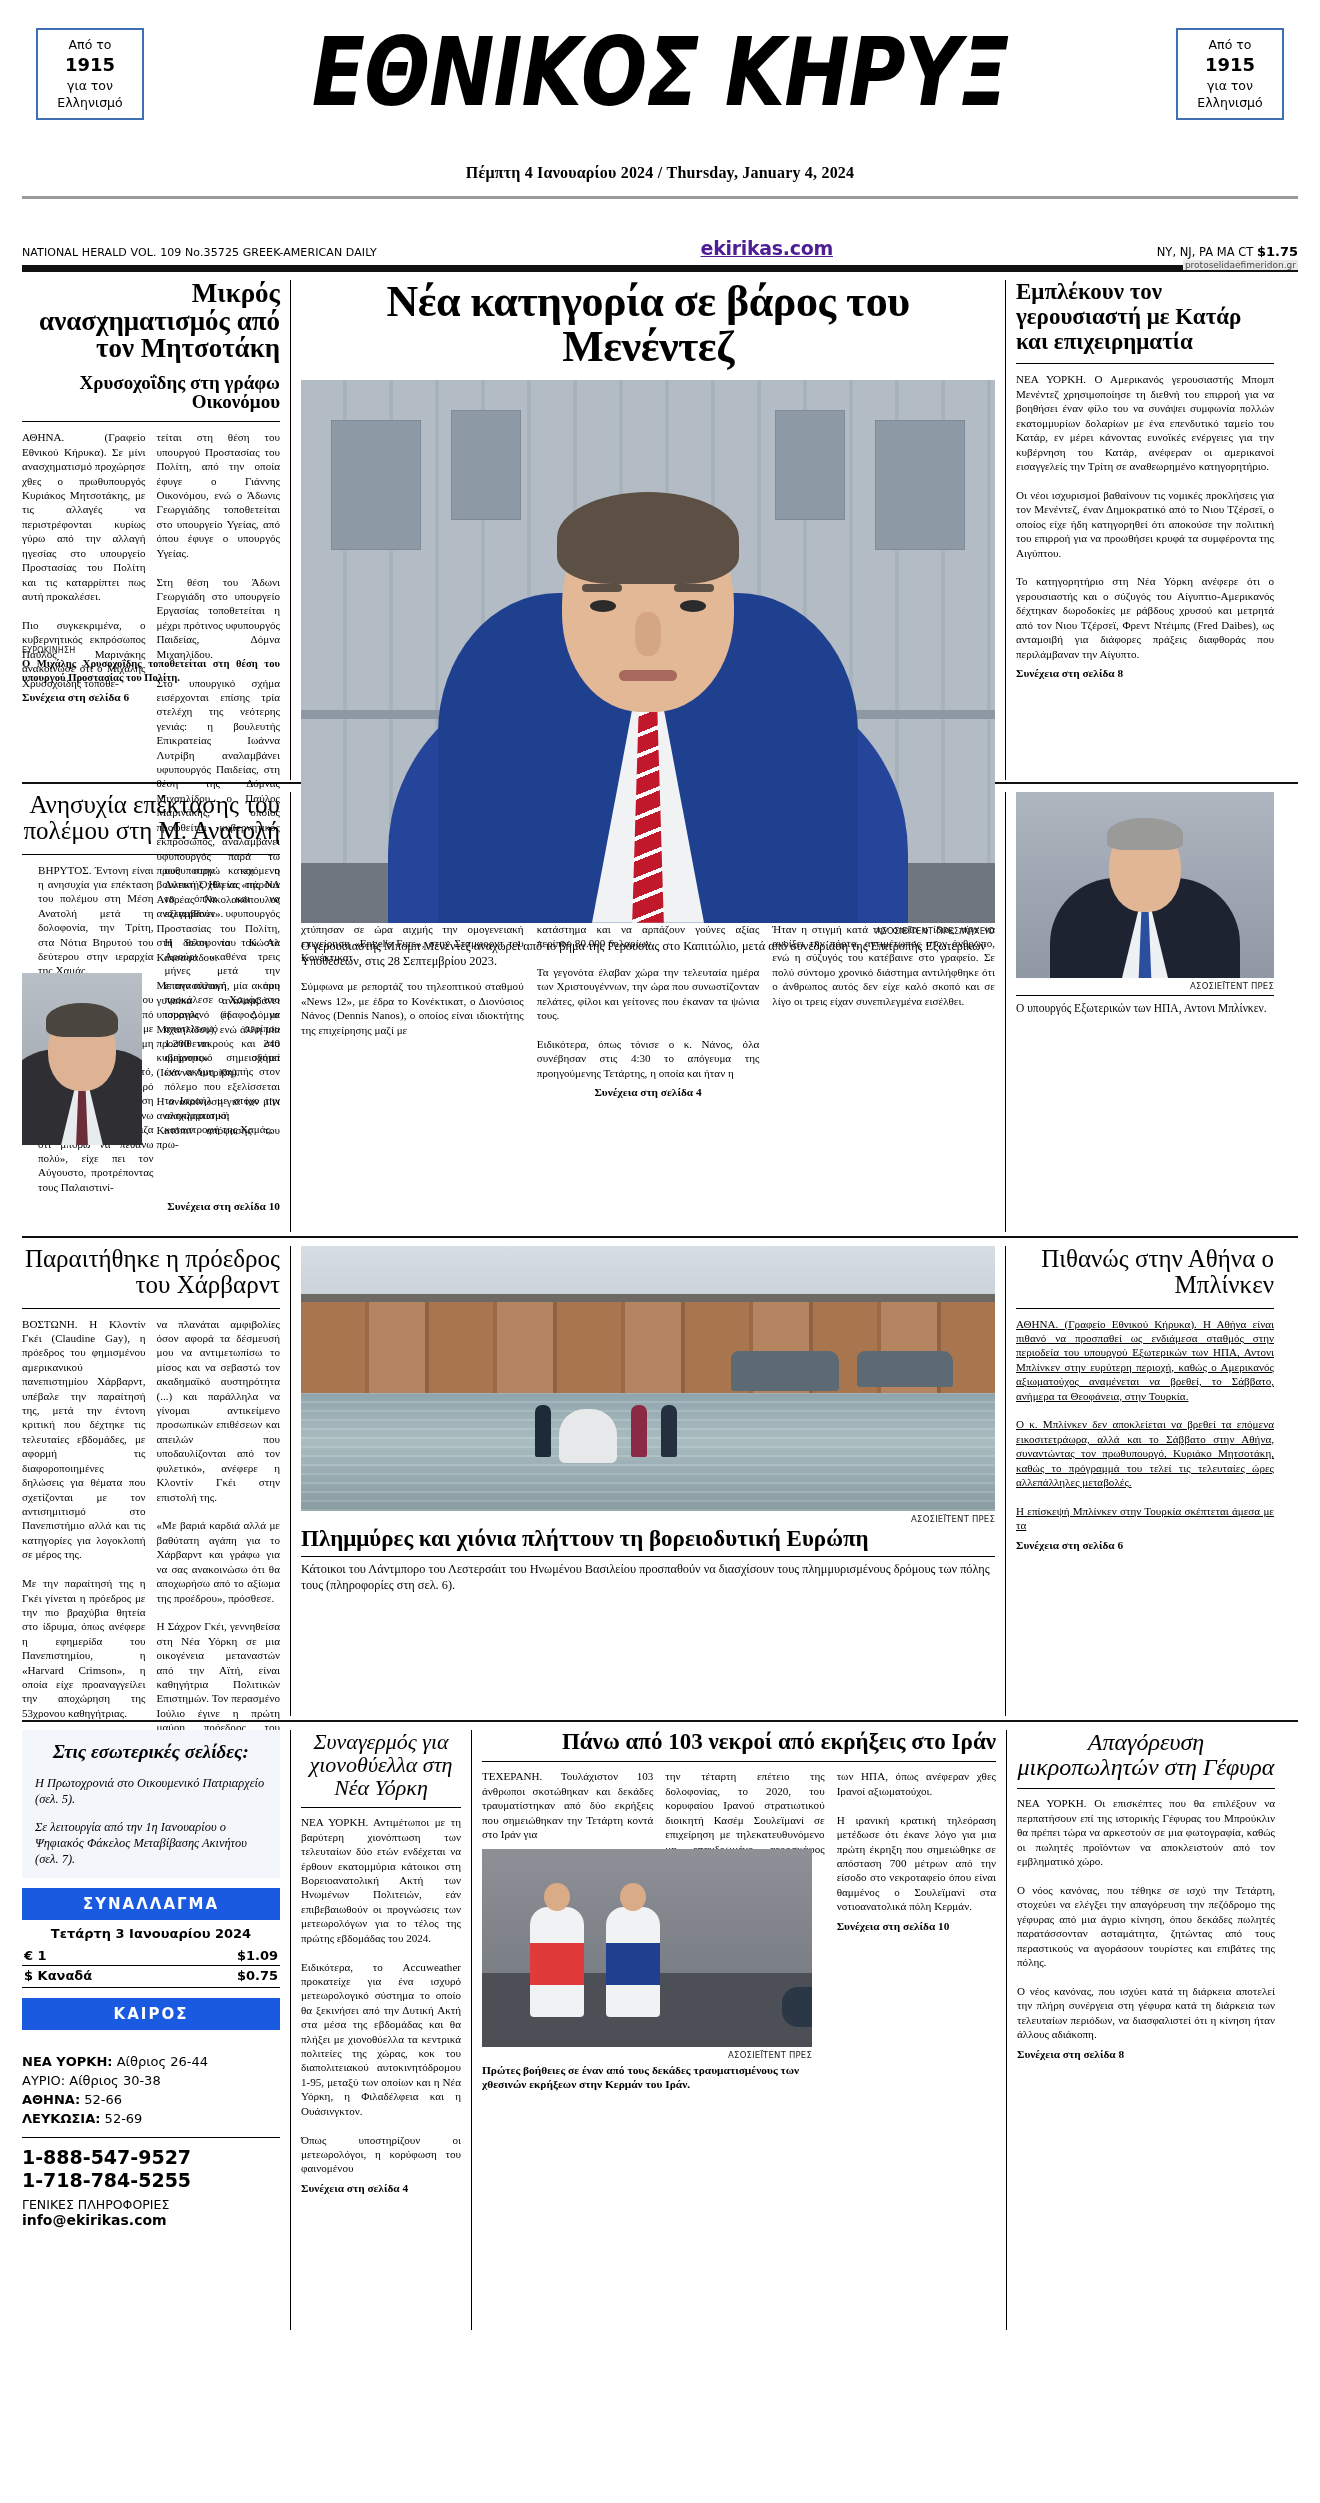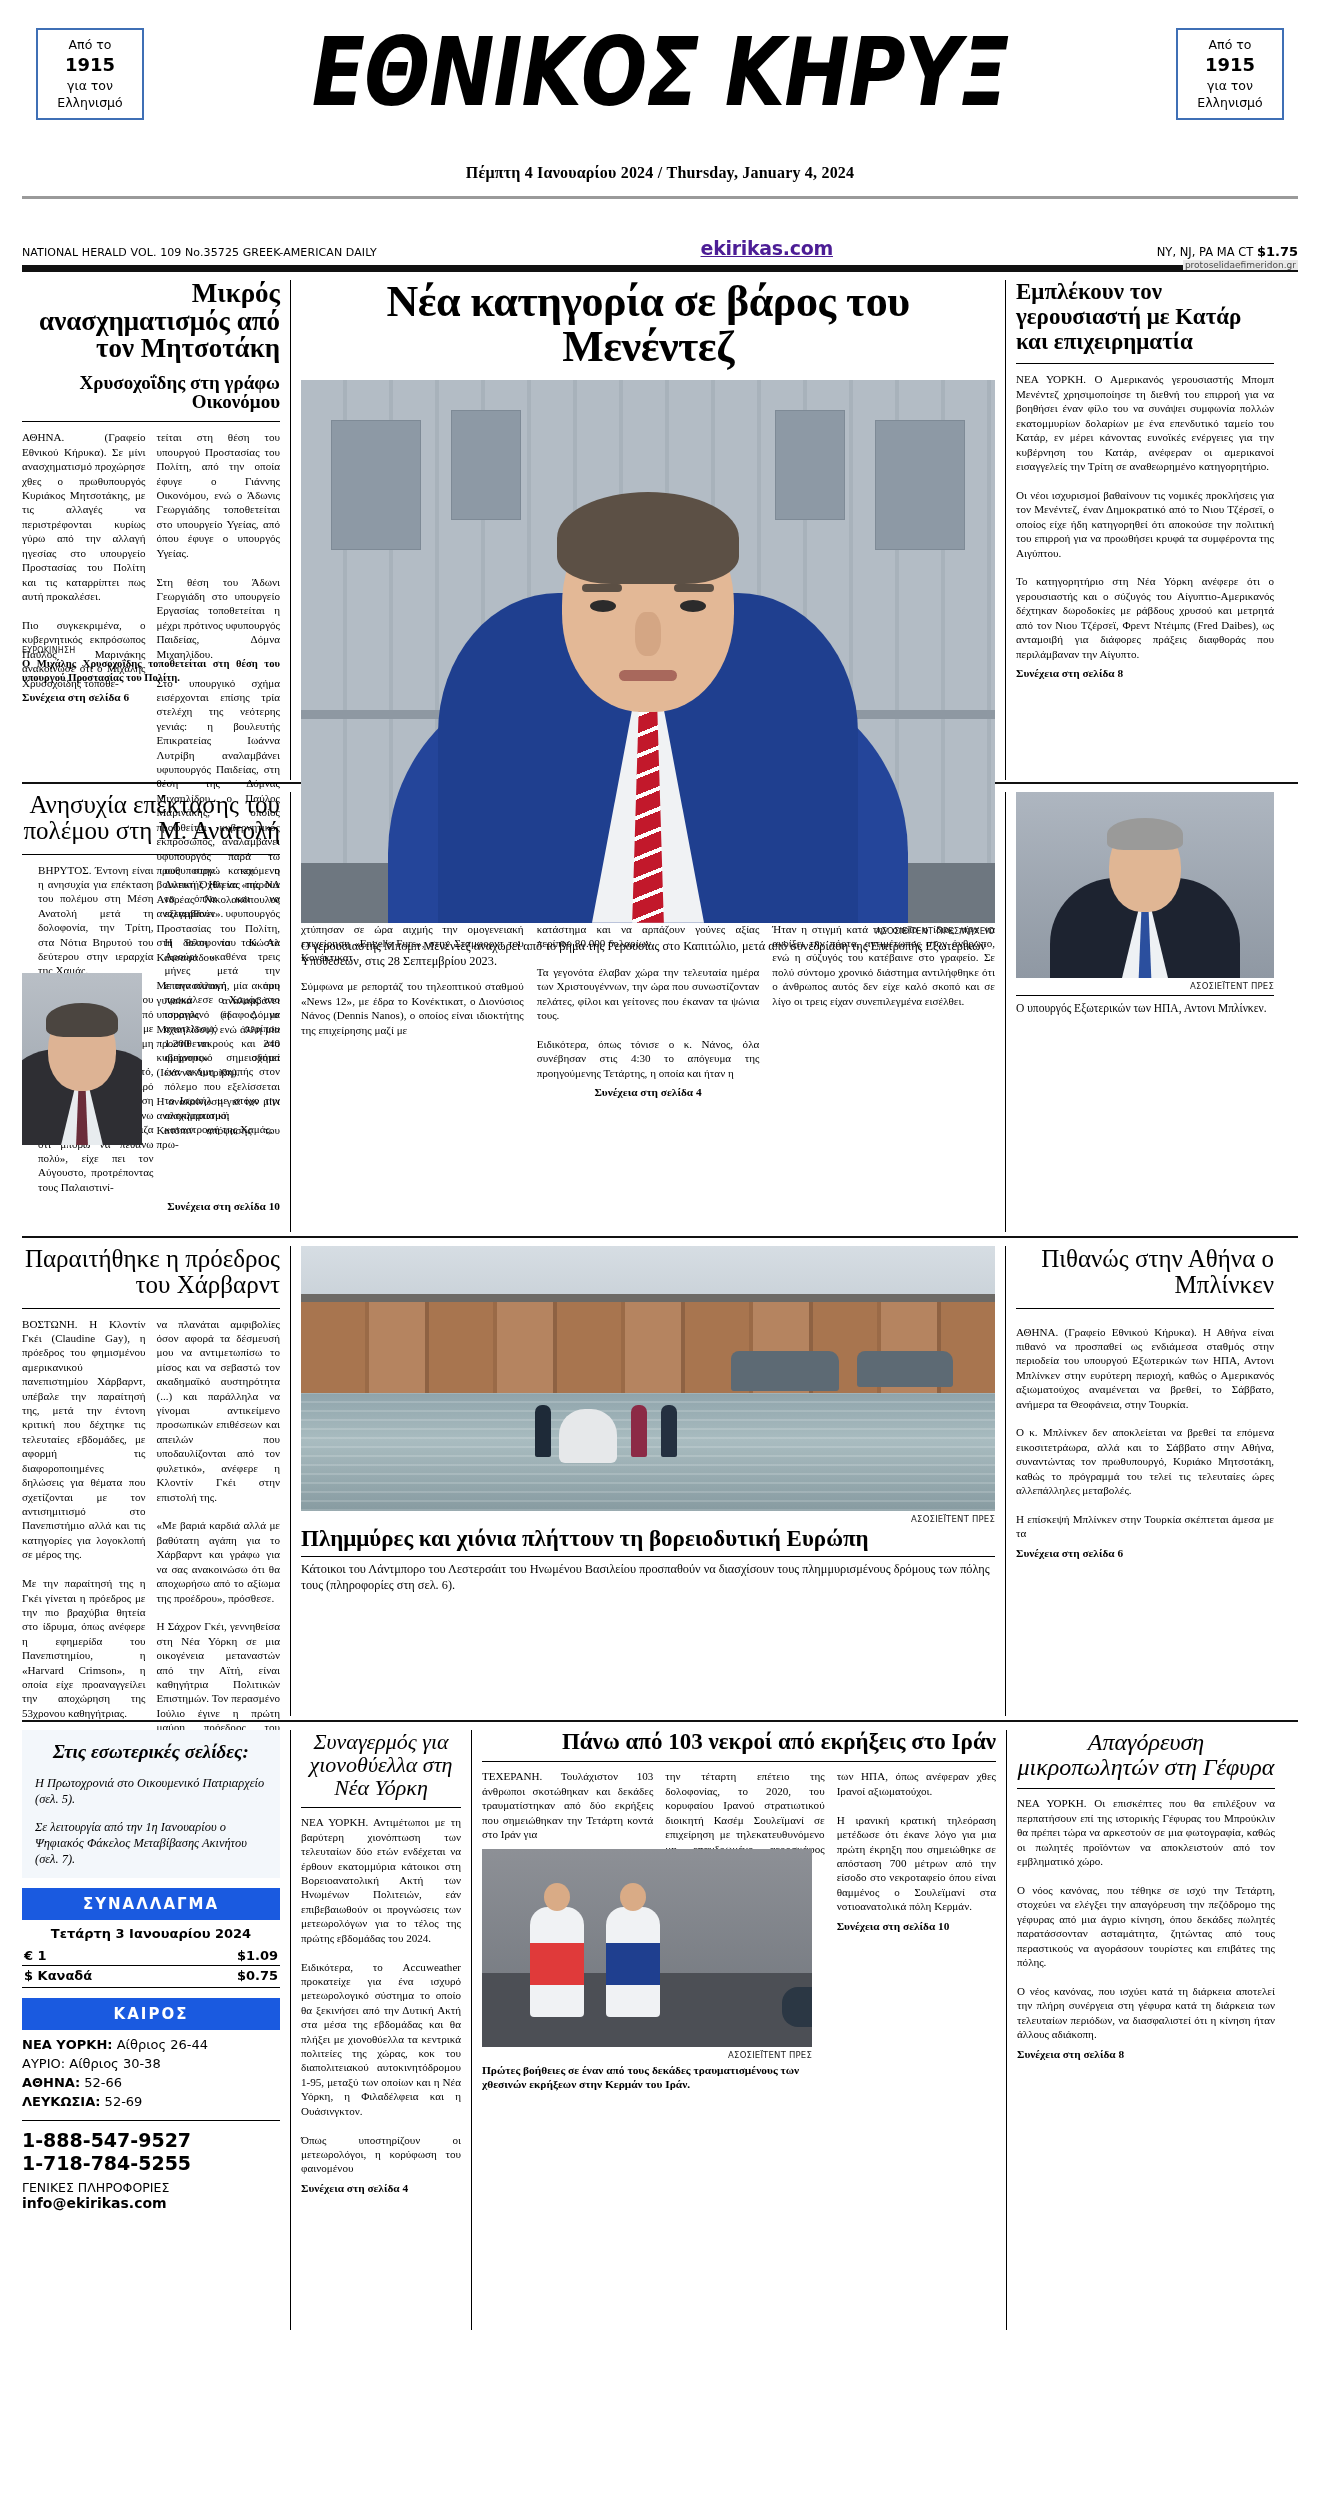--- a/index.html
+++ b/index.html
@@ -194,21 +194,21 @@
     background: #f3f7fb; padding: 11px 13px; text-align: center;
   }
   .inner-box .t { font-family:"Liberation Serif",serif; font-style: italic; font-weight: bold; font-size: 19px; line-height:1.15; }
   .inner-box .p { font-family:"Liberation Serif",serif; font-style: italic; font-size: 12.4px; text-align: left; margin-top: 12px; line-height: 1.3; }
 
   .fx-table { font-family:"DejaVu Sans", sans-serif; font-size: 13px; font-weight: bold; }
   .fx-date { text-align: center; padding: 6px 0 5px; font-size: 13px; }
   .fx-row { display:flex; justify-content: space-between; padding: 2px 2px; }
   .fx-sep { height:1px; background:#000; }
 
-  .wx { font-family:"DejaVu Sans", sans-serif; font-size: 13px; line-height: 1.45; padding-top: 6px; }
+  .wx { font-family:"DejaVu Sans", sans-serif; font-size: 13px; line-height: 1.45; padding-top: 23px; }
   .wx b { font-weight: bold; }
   .phones { font-family:"DejaVu Sans", sans-serif; font-weight:bold; font-size:19px; line-height:1.2; padding-top: 8px;}
   .ginfo { font-family:"DejaVu Sans", sans-serif; font-size:12.5px; padding-top:6px;}
   .ginfo b { font-weight:bold; font-size:14px; }
 
   .sec { padding: 0 8px; }
   .row { display: flex; }
 </style>
 </head>
 <body>
@@ -422,21 +422,21 @@
       <h3 class="hdl" style="font-size:23px;margin-top:3px">Πλημμύρες και χιόνια πλήττουν τη βορειοδυτική Ευρώπη</h3>
       <div class="hline" style="margin-top:6px"></div>
       <div class="capt" style="margin-top:5px">Κάτοικοι του Λάντμπορο του Λεστερσάιτ του Ηνωμένου Βασιλείου προσπαθούν να διασχίσουν τους πλημμυρισμένους δρόμους των πόλης τους (πληροφορίες στη σελ. 6).</div>
     </div>
 
     <div class="vline"></div>
 
     <div style="width:268px; padding-left:10px;">
       <h2 class="hdl-serif-l" style="font-size:25px;text-align:right;">Πιθανώς στην Αθήνα ο Μπλίνκεν</h2>
       <div class="hline" style="margin-top:9px"></div>
-      <div class="body-col" style="margin-top:16px;white-space:pre-line;">ΑΘΗΝΑ. (Γραφείο Εθνικού Κήρυκα). Η Αθήνα είναι πιθανό να προσπαθεί ως ενδιάμεσα σταθμός στην περιοδεία του υπουργού Εξωτερικών των ΗΠΑ, Αντονι Μπλίνκεν στην ευρύτερη περιοχή, καθώς ο Αμερικανός αξιωματούχος αναμένεται να βρεθεί, το Σάββατο, ανήμερα τα Θεοφάνεια, στην Τουρκία.
+      <div class="body-col" style="margin-top:8px;white-space:pre-line;text-decoration:underline;">ΑΘΗΝΑ. (Γραφείο Εθνικού Κήρυκα). Η Αθήνα είναι πιθανό να προσπαθεί ως ενδιάμεσα σταθμός στην περιοδεία του υπουργού Εξωτερικών των ΗΠΑ, Αντονι Μπλίνκεν στην ευρύτερη περιοχή, καθώς ο Αμερικανός αξιωματούχος αναμένεται να βρεθεί, το Σάββατο, ανήμερα τα Θεοφάνεια, στην Τουρκία.
 
 Ο κ. Μπλίνκεν δεν αποκλείεται να βρεθεί τα επόμενα εικοσιτετράωρα, αλλά και το Σάββατο στην Αθήνα, συναντώντας τον πρωθυπουργό, Κυριάκο Μητσοτάκη, καθώς το πρόγραμμά του τελεί τις τελευταίες ώρες αλλεπάλληλες μεταβολές.
 
 Η επίσκεψή Μπλίνκεν στην Τουρκία σκέπτεται άμεσα με τα</div>
       <div class="cont">Συνέχεια στη σελίδα 6</div>
     </div>
   </div>
 
   <div class="rule-black" style="height:2px;margin-top:4px"></div>
 

